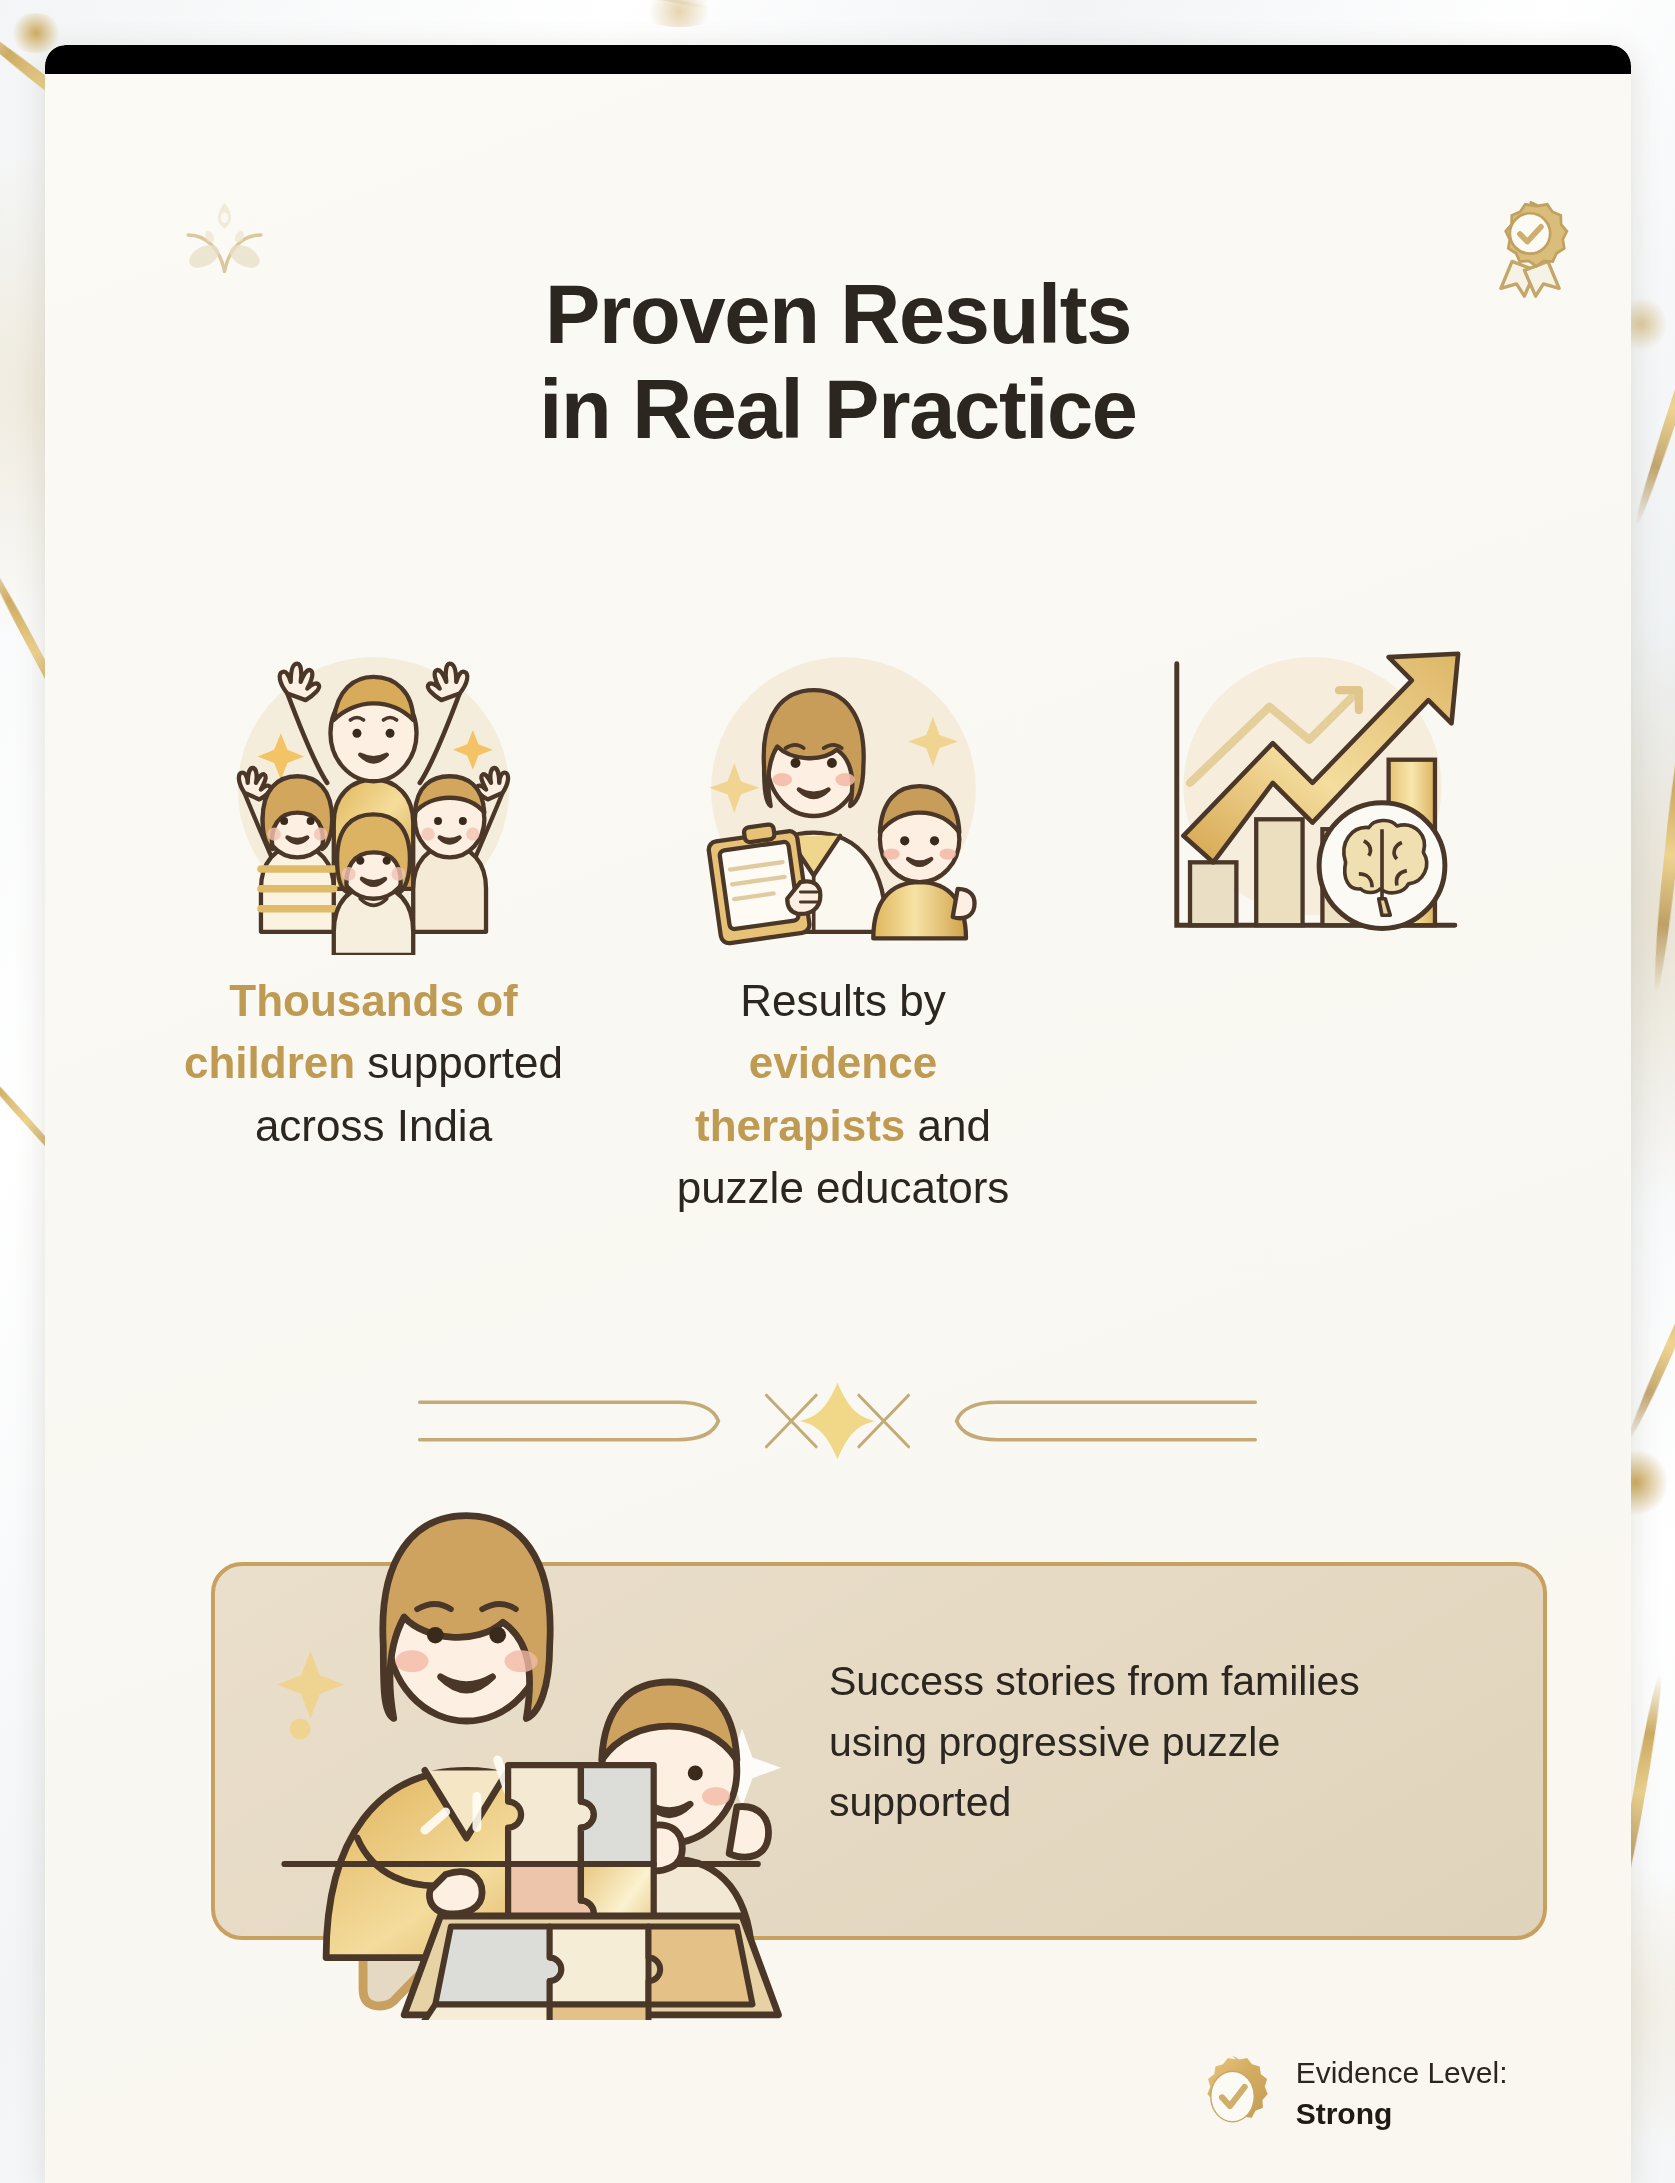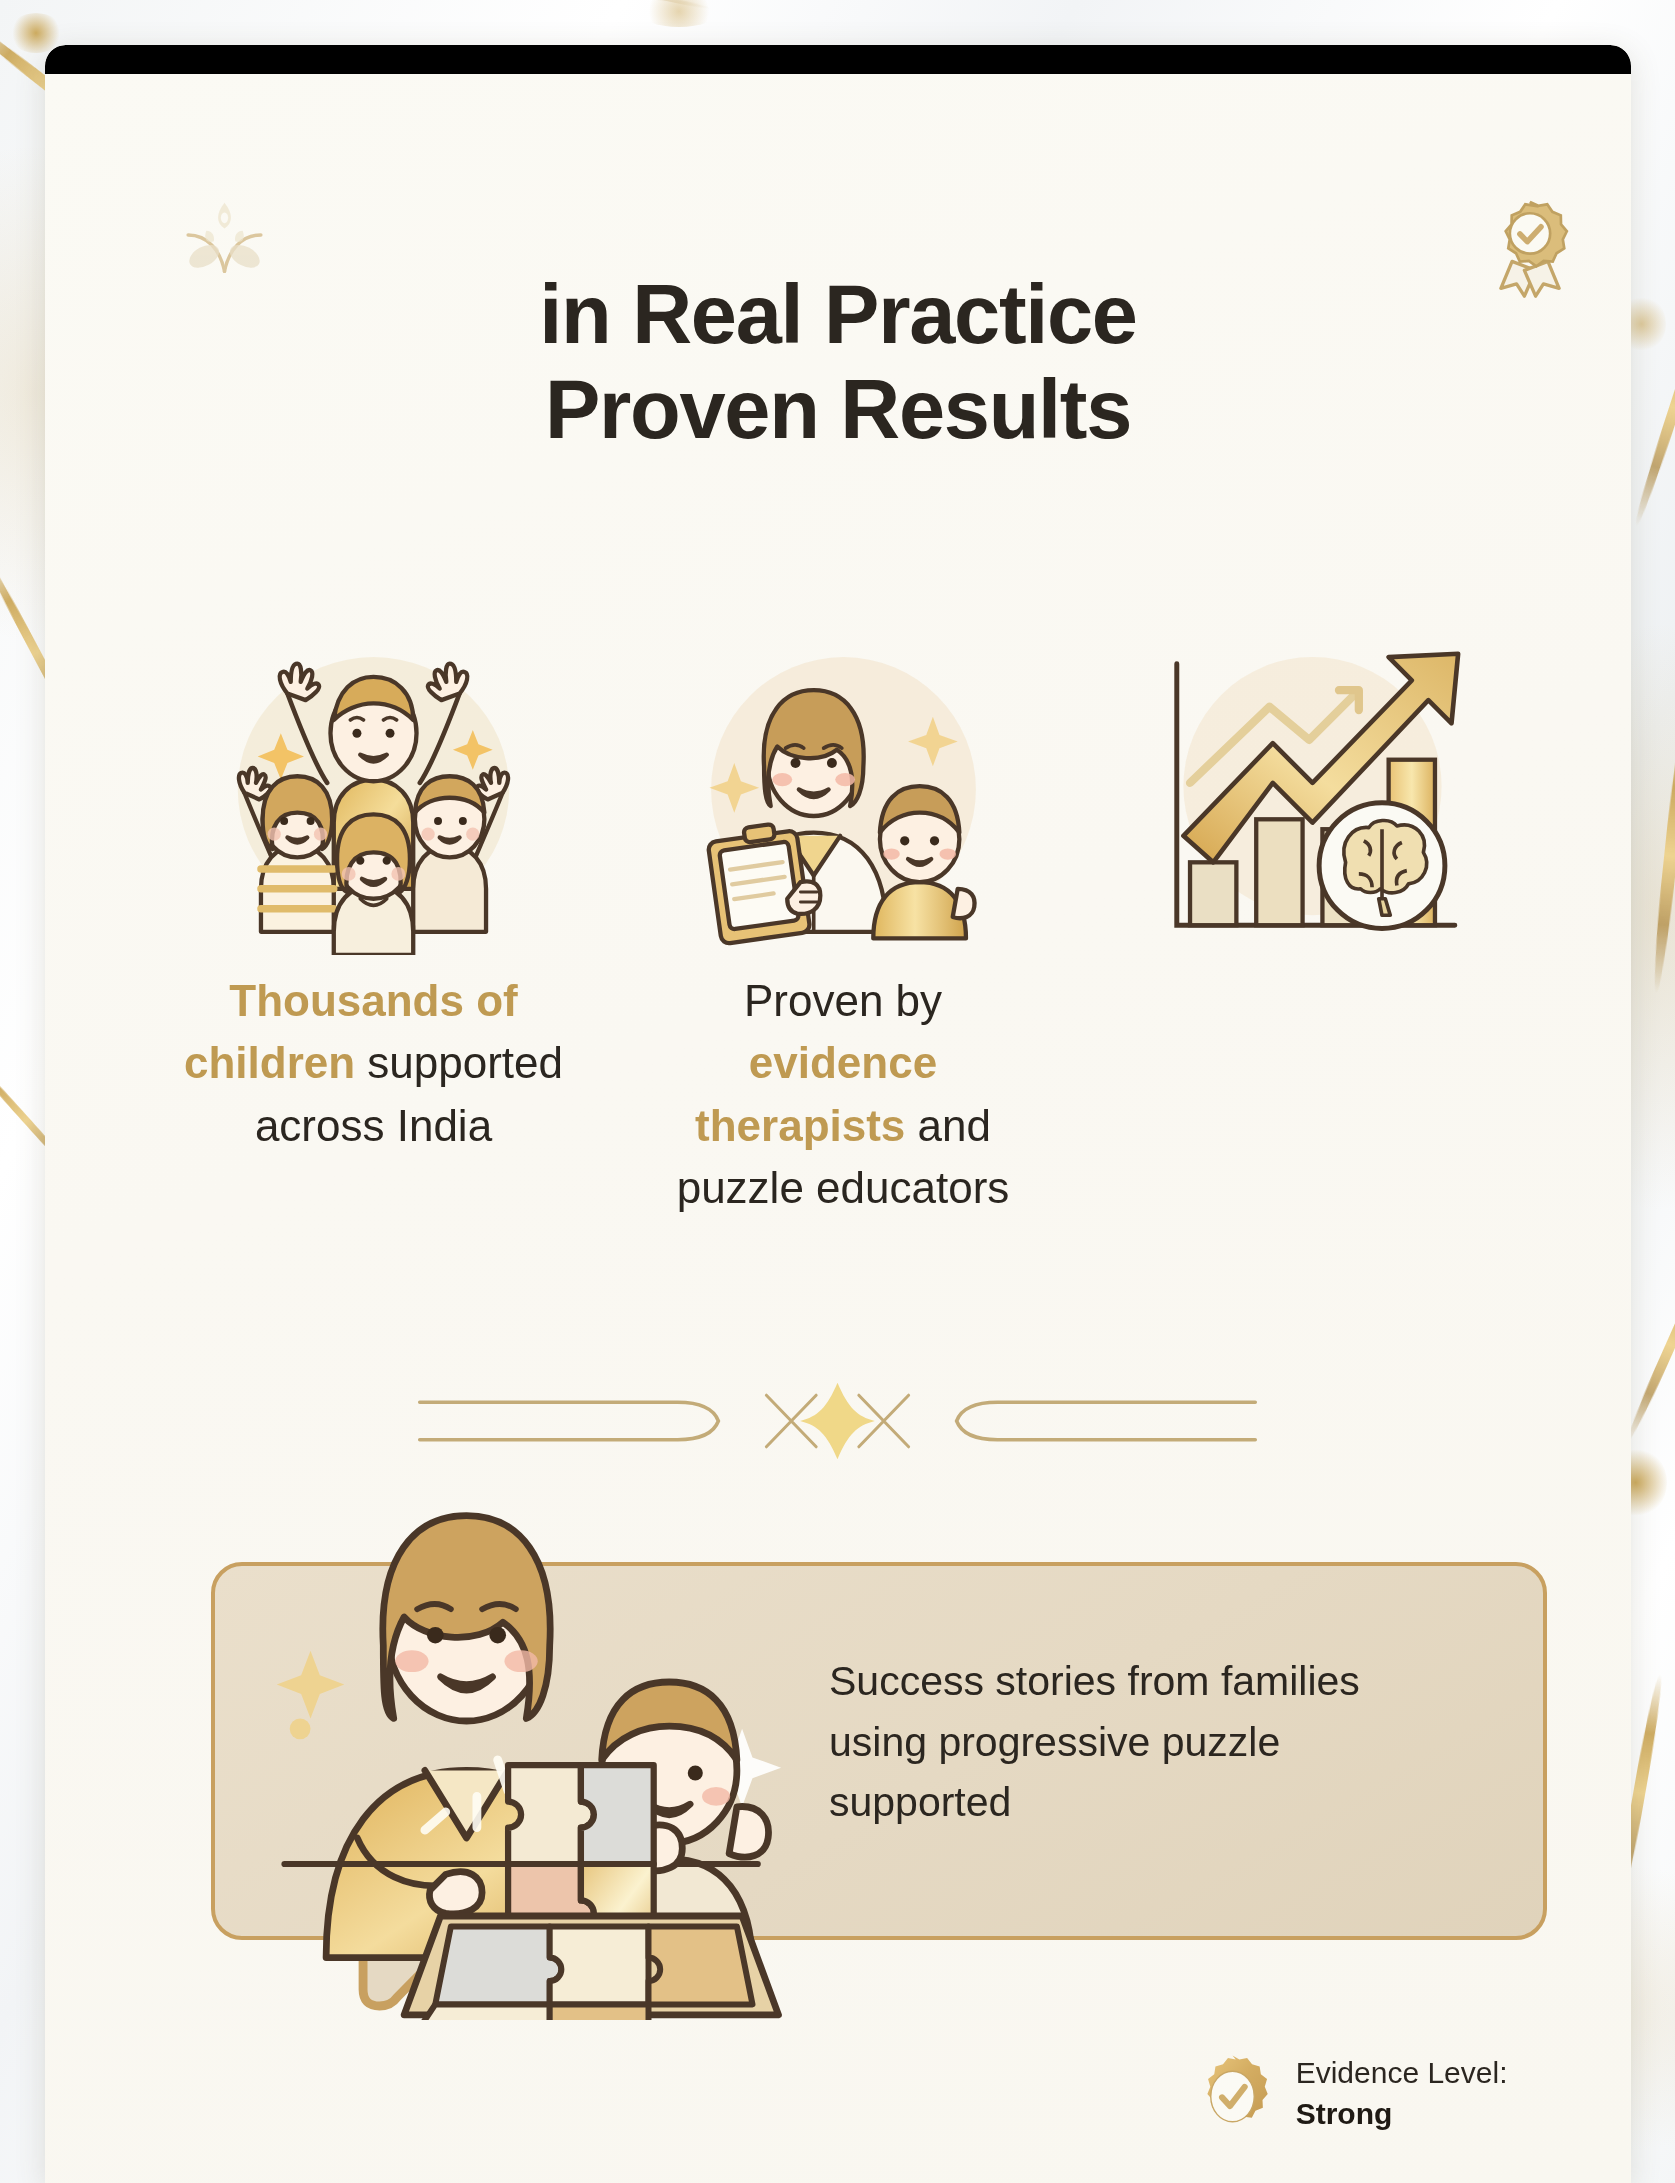--- a/index.html
+++ b/index.html
@@ -176,22 +176,22 @@
     <g stroke="#c0a05e" stroke-width="3" fill="none" stroke-linejoin="round">
       <path d="M34 62 L24 86 L38 82 L45 93 L55 70Z" fill="#f6f2e6"></path>
       <path d="M66 62 L76 86 L62 82 L55 93 L45 70Z" fill="#f6f2e6"></path>
     </g>
     <path d="M50 9 l7.4 3.3 8-1.3 4.6 6.7 7.5 3.1 .2 8.1 5.2 6.2-3.6 7.3 1.3 8-6.9 4.3-3.4 7.4-8.1-.5-6.6 4.7-6.6-4.7-8.1 .5-3.4-7.4-6.9-4.3 1.3-8-3.6-7.3 5.2-6.2 .2-8.1 7.5-3.1 4.6-6.7 8 1.3Z" fill="#d8b871" stroke="#bb9a55" stroke-width="2.4"></path>
     <circle cx="50" cy="37" r="18" fill="#fbfaf3" stroke="#bb9a55" stroke-width="2.4"></circle>
     <path d="M41 37.5 l6.6 6.8 12.2-13.2" fill="none" stroke="#c9a765" stroke-width="5" stroke-linecap="round" stroke-linejoin="round"></path>
   </svg>
 
   <div class="title">
+    <div>Proven Results</div>
     <div>in Real Practice</div>
-    <div>Proven Results</div>
   </div>
 
   <div class="features">
 
     <div class="feat">
       <div class="feat-art">
         <svg viewBox="0 0 200 200">
           <ellipse cx="100" cy="100" rx="82" ry="80" fill="#f2e6cf" opacity=".66"></ellipse>
           <g fill="#f3b94a" opacity=".8">
             <path d="M44 66 l4 10 10 4 -10 4 -4 10 -4-10 -10-4 10-4Z"></path>
@@ -306,21 +306,21 @@
           <defs>
             <linearGradient id="gshirt2" x1="0" y1="0" x2="1" y2="0">
               <stop offset="0" stop-color="#dfb65d"></stop>
                 <stop offset=".45" stop-color="#f7e2a4"></stop>
                 <stop offset="1" stop-color="#d0a34c"></stop>
             </linearGradient>
           </defs>
         </svg>
       </div>
       <div class="feat-text">
-        <span>Proven by </span><span class="gold">evidence therapists</span><span> and puzzle educators</span>
+        <span>Results by </span><span class="gold">evidence therapists</span><span> and puzzle educators</span>
       </div>
     </div>
 
     <div class="feat">
       <div class="feat-art">
         <svg viewBox="0 0 200 200">
           <ellipse cx="100" cy="98" rx="78" ry="78" fill="#f3e6d0" opacity=".62"></ellipse>
           <g stroke="#4a3728" stroke-width="3" stroke-linecap="round" fill="none">
             <path d="M18 24 V182 H186"></path>
           </g>

